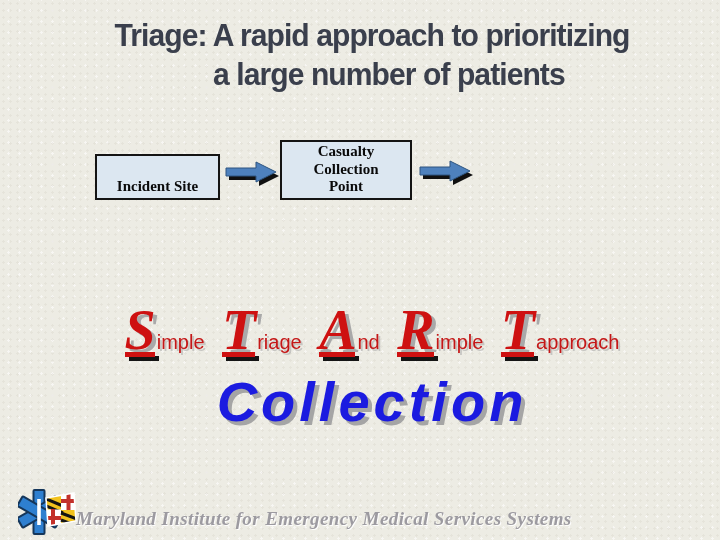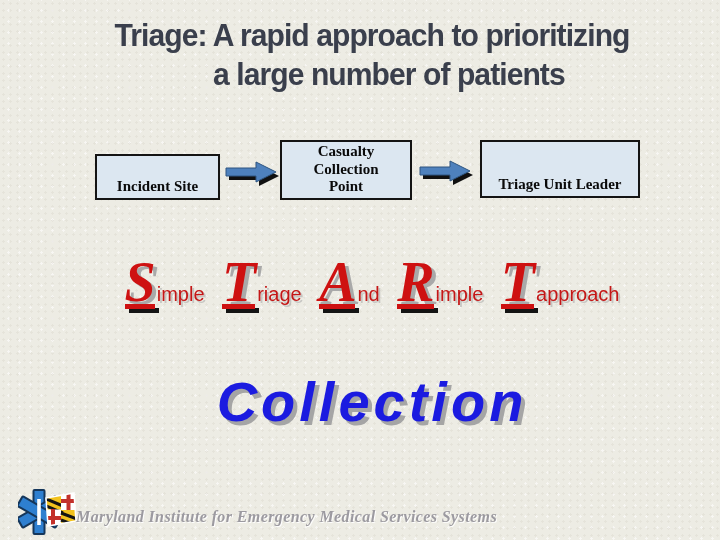--- a/index.html
+++ b/index.html
@@ -37,21 +37,21 @@
   .arrow{position:absolute;width:56px;height:32px;}
   .arrow1{left:224px;top:156px;}
   .arrow2{left:418px;top:155px;}
 
   
   .acronym{
     position:absolute;top:254px;left:0;right:0;text-align:center;
     white-space:nowrap;line-height:1;
   }
   .word{display:inline-block;}
-  .word + .word{margin-left:13px;}
+  .word + .word{margin-left:13px;margin-top:48px;}
   .initial{
     position:relative;display:inline-block;
     font-family:"Liberation Serif", serif;font-style:italic;font-weight:700;
     font-size:56px;line-height:1;color:#ce1111;
     text-shadow:4px 3px 0 #a9a9a9;
     padding-right:3px;
   }
   .initial::after{
     content:"";position:absolute;left:0;right:4px;bottom:1px;height:5px;
     background:#ce1111;box-shadow:4px 4px 0 #141414;
@@ -66,21 +66,21 @@
     position:absolute;top:374px;left:0;right:0;text-align:center;
     font-weight:700;font-style:italic;font-size:56px;line-height:1;
     letter-spacing:4px;color:#1b1be0;text-shadow:4px 4px 0 #a5a5a5;
   }
 
   
   .logo{position:absolute;left:18px;top:486px;width:60px;height:52px;}
   .org{
     position:absolute;left:76px;top:508px;
     font-family:"Liberation Serif", serif;font-weight:700;font-style:italic;
-    font-size:16px;color:#9c9aa0;letter-spacing:0.4px;
+    font-size:19px;color:#9c9aa0;letter-spacing:0.4px;
     text-shadow:1px 1px 0 rgba(255,255,255,0.9);
   }
 </style>
 </head>
 <body>
 
 <div class="slide">
 
   <div class="title">
     <div class="title-line1">Triage: A rapid approach to prioritizing</div>
@@ -98,23 +98,20 @@
 
   <div class="box box2">
     <span>Casualty Collection Point</span>
   </div>
 
   <svg class="arrow arrow2" viewBox="0 0 56 32">
     <polygon points="2,12 32,12 32,6 52,16 32,26 32,20 2,20" transform="translate(3,4)" fill="#101010"></polygon>
     <polygon points="2,12 32,12 32,6 52,16 32,26 32,20 2,20" fill="#4e81bd" stroke="#2e5580" stroke-width="1"></polygon>
   </svg>
 
-  <div class="box box3">
-    <span>Triage Unit Leader</span>
-  </div>
 
   <div class="acronym">
     <span class="word"><span class="initial">S</span><span class="rest">imple</span></span>
     <span class="word"><span class="initial">T</span><span class="rest">riage</span></span>
     <span class="word"><span class="initial">A</span><span class="rest">nd</span></span>
     <span class="word"><span class="initial">R</span><span class="rest">imple</span></span>
     <span class="word"><span class="initial">T</span><span class="rest">approach</span></span>
   </div>
 
   <div class="jumpstart">Collection</div>

